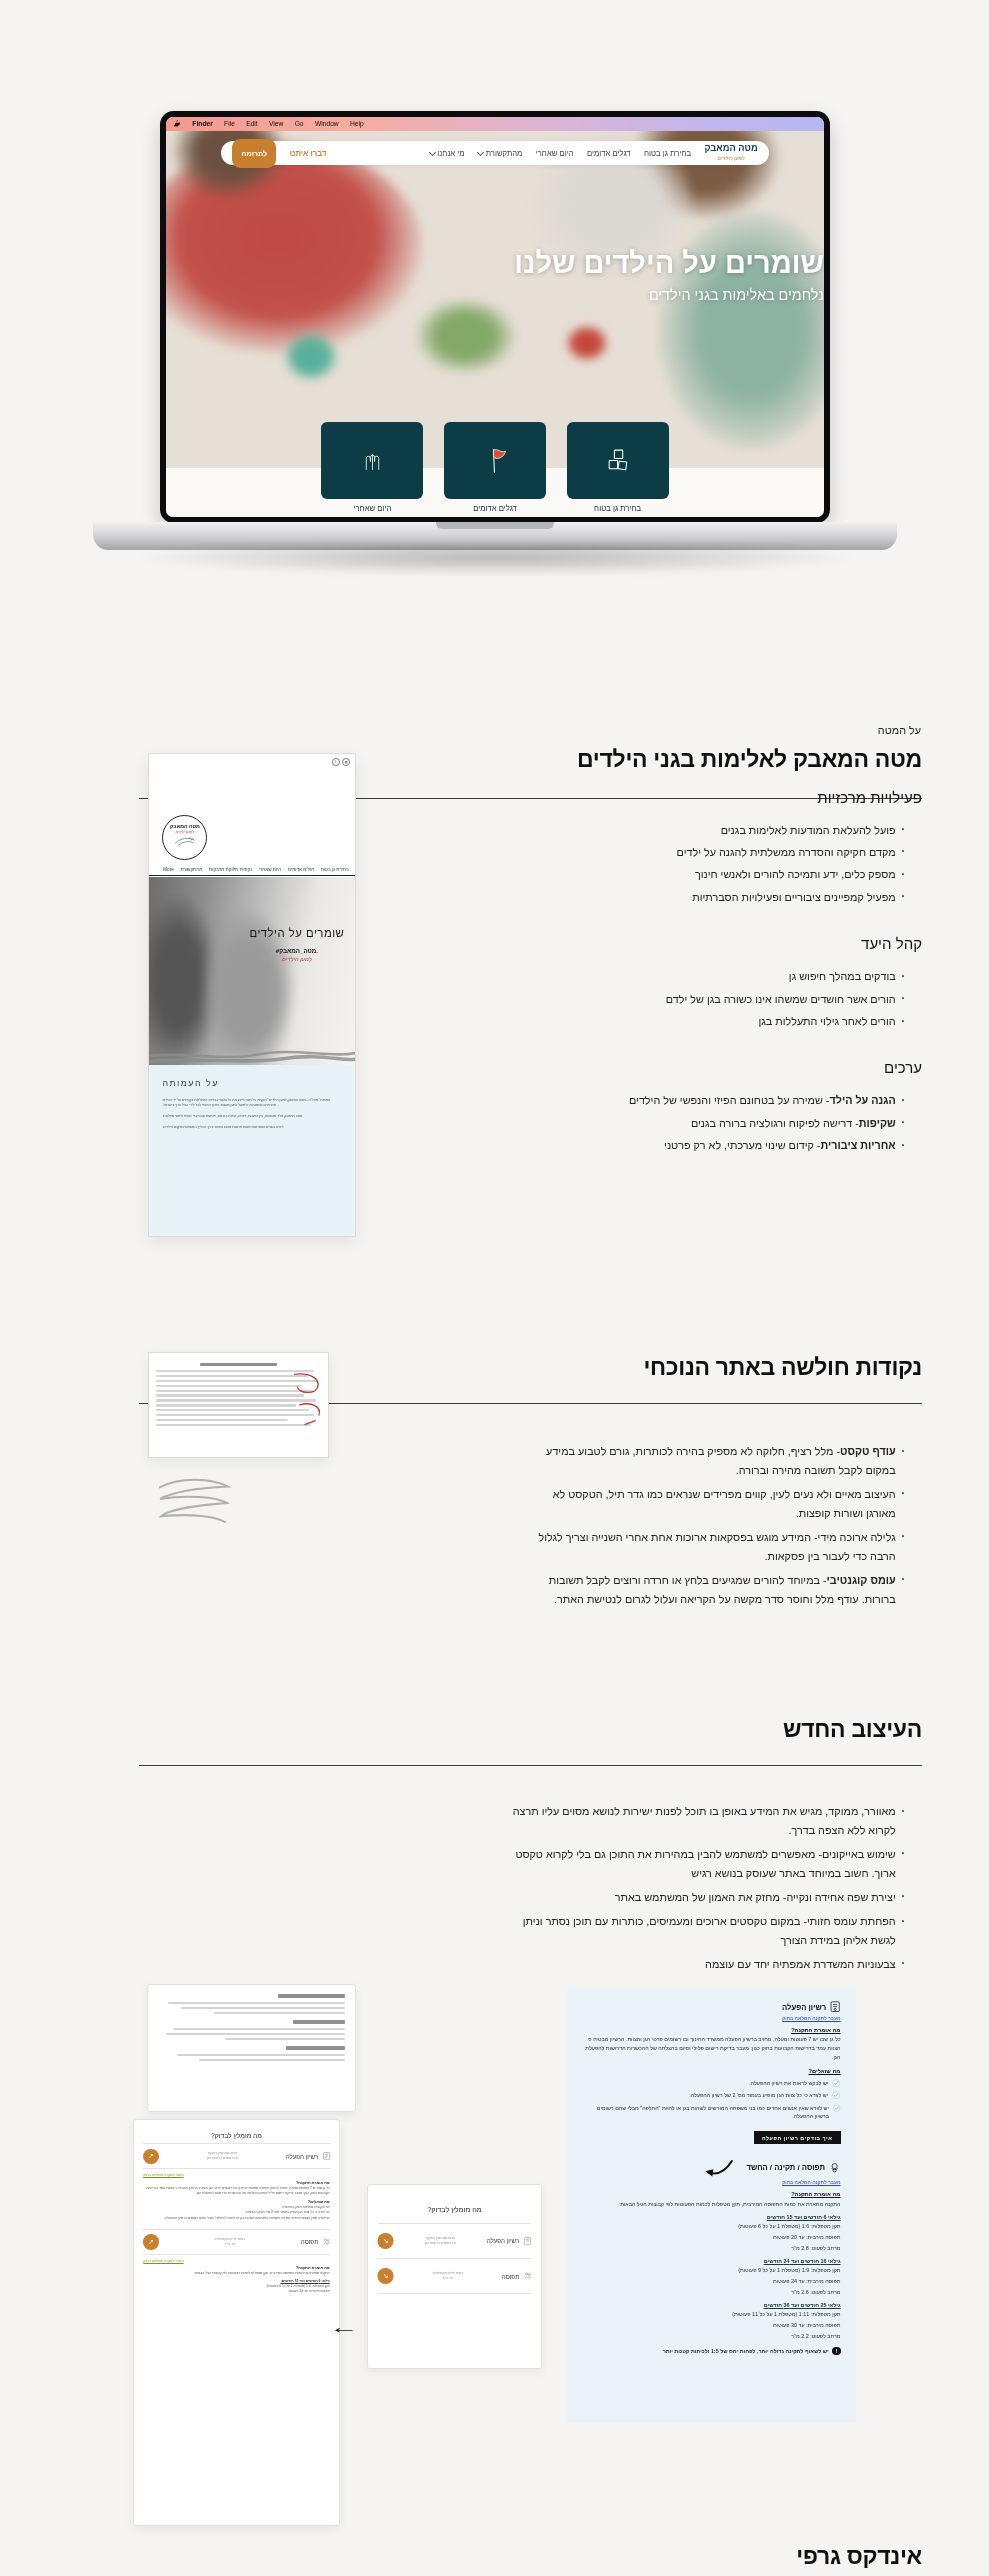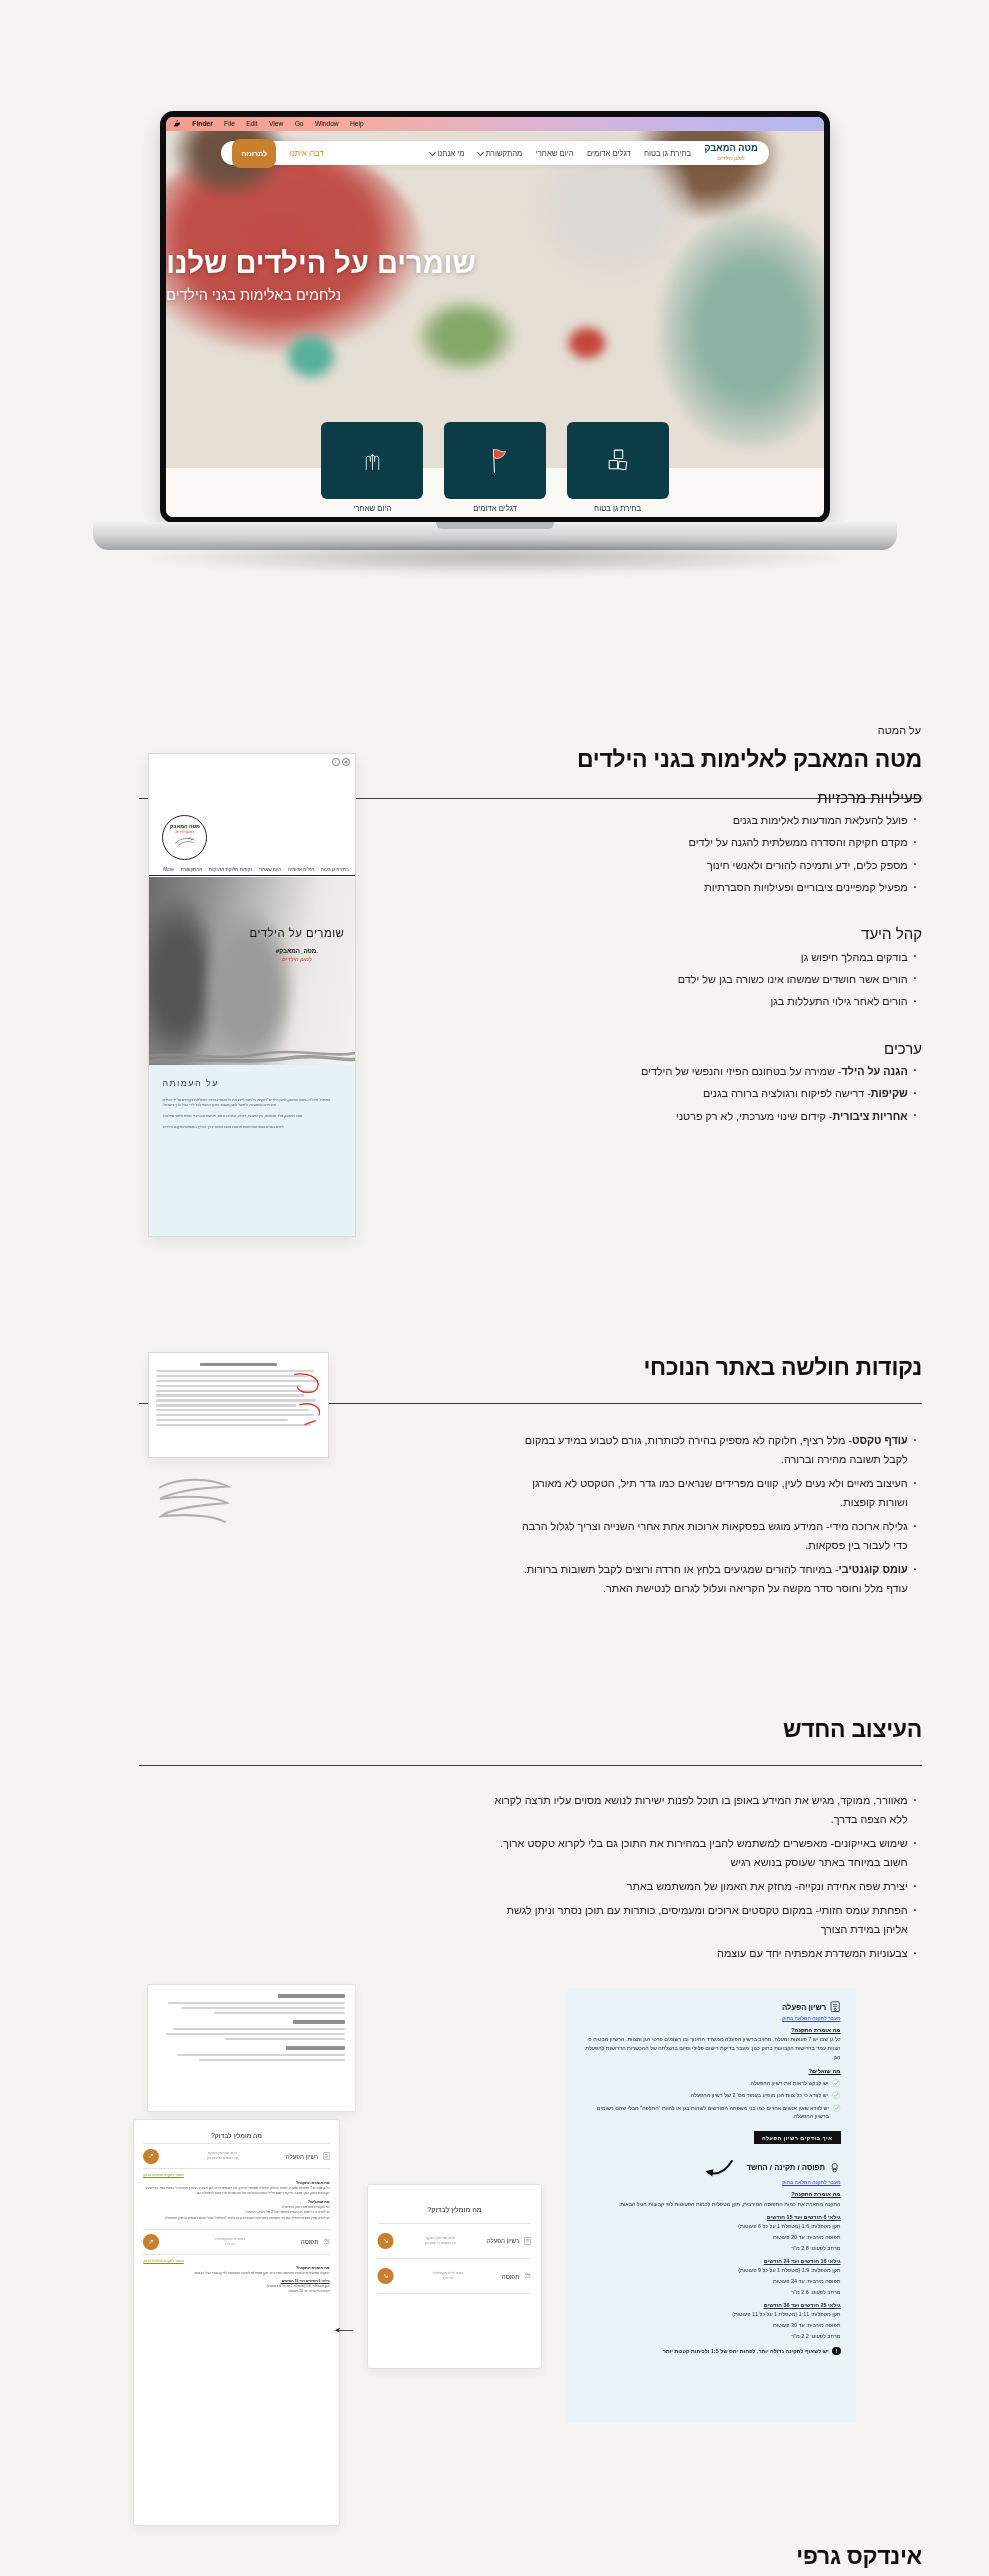--- a/index.html
+++ b/index.html
@@ -4,45 +4,45 @@
 <style>
   html,body{margin:0;padding:0;background:#f5f4f2}
   #page{position:relative;width:989px;height:3481px;background:#f5f4f2;overflow:hidden;
         font-family:"Liberation Sans","DejaVu Sans",sans-serif;color:#1d1d1d}
   .abs{position:absolute}
   
   .h2{position:absolute;right:67px;font-size:23px;font-weight:800;color:#101010;letter-spacing:-0.3px;margin:0}
   .rule{position:absolute;left:139px;right:67px;border-top:1px solid #3a3a3a}
   .eyebrow{position:absolute;right:68px;font-size:10.8px;color:#1a1a1a}
   .subhead{font-size:15px;color:#121212;margin:18.5px 0 6.2px;font-weight:400}
-  ul.b{list-style:none;margin:4px;padding:0;font-size:10.8px;color:#222;line-height:1.6}
+  ul.b{list-style:none;margin:16px;padding:0;font-size:10.8px;color:#222;line-height:1.6}
   ul.b li{margin:5.2px 0;padding-right:10.3px;position:relative}
   ul.b li::before{content:"·";position:absolute;right:1px;top:-0.5px;font-weight:700}
   .bold{font-weight:700}
   
   .mb-screen{position:absolute;left:160px;top:111px;width:670px;height:412px;background:#0c0c0e;
              border-radius:13.4px;padding:6.2px;box-sizing:border-box;box-shadow:0 9.3px 20.6px rgba(0,0,0,.18)}
   .mb-display{position:relative;width:100%;height:100%;border-radius:7.2px;overflow:hidden;background:#e6dfd5}
   .menubar{position:absolute;top:0;left:0;right:0;height:13.4px;display:flex;align-items:center;gap:11.3px;
            padding:0 8.2px;font-size:6.7px;font-weight:700;color:#111;
            background:linear-gradient(90deg,#f49a8f 0%,#f6ac9f 28%,#dcb4d4 58%,#c2b6ec 82%,#b6b8f0 100%)}
   .photo{position:absolute;top:13.4px;left:0;right:0;bottom:49px;background:#e6dfd5;overflow:hidden}
   .blob{position:absolute;border-radius:50%;filter:blur(4.6px)}
   .whitebase{position:absolute;left:0;right:0;bottom:0;height:49px;background:#faf9f6}
   .navpill{position:absolute;top:24px;left:50%;transform:translateX(-50%);width:548px;height:24px;
            background:#fff;border-radius:12px;display:flex;align-items:center;gap:13.4px;
            padding:0 11.3px;box-sizing:border-box;font-size:7.7px;color:#414141;box-shadow:0 1px 4.1px rgba(0,0,0,.08)}
   .logo-t{font-size:9.3px;font-weight:800;color:#0a3e47;line-height:1}
   .logo-s{font-size:5.2px;color:#c8802f;font-style:italic;line-height:1}
   .chev{display:inline-block;width:4.1px;height:4.1px;border-left:0.8px solid #555;border-bottom:0.8px solid #555;
         transform:rotate(-45deg);margin-right:2.6px;vertical-align:1px}
-  .talk{color:#c8802f;font-weight:400}
+  .talk{color:#c8802f;font-weight:700}
   .donate{background:#c8802f;color:#fff;border-radius:8.2px;height:29px;display:flex;align-items:center;
           padding:0 9.3px;font-size:7.2px;font-weight:700}
-  .hero-tt{position:absolute;top:130px;left:0;right:0;text-align:left;color:#fff;text-shadow:0 1px 5.2px rgba(0,0,0,.28)}
+  .hero-tt{position:absolute;top:130px;left:0;right:0;text-align:right;color:#fff;text-shadow:0 1px 5.2px rgba(0,0,0,.28)}
   .hero-tt h1{margin:0;font-size:29px;font-weight:800}
   .hero-tt p{margin:7.2px 0 0;font-size:14.4px;font-weight:300}
   .cards{position:absolute;left:0;right:0;bottom:4.1px;display:flex;justify-content:center;gap:20.6px}
   .cardcol{display:flex;flex-direction:column;align-items:center;gap:5.2px}
   .tcard{width:102px;height:77px;border-radius:6.2px;background:#0c3c45;display:flex;align-items:center;justify-content:center}
   .clabel{font-size:7.7px;color:#15323a}
   .mb-base{position:absolute;left:93px;top:522px;width:804px;height:28px;border-radius:0 0 15.5px 15.5px;
            background:linear-gradient(#f0f0f0,#cfcfd1 55%,#a2a3a6)}
   .mb-base::before{content:"";position:absolute;top:0;left:50%;transform:translateX(-50%);width:118px;height:6.7px;
            background:#b6b7ba;border-radius:0 0 6.2px 6.2px}

